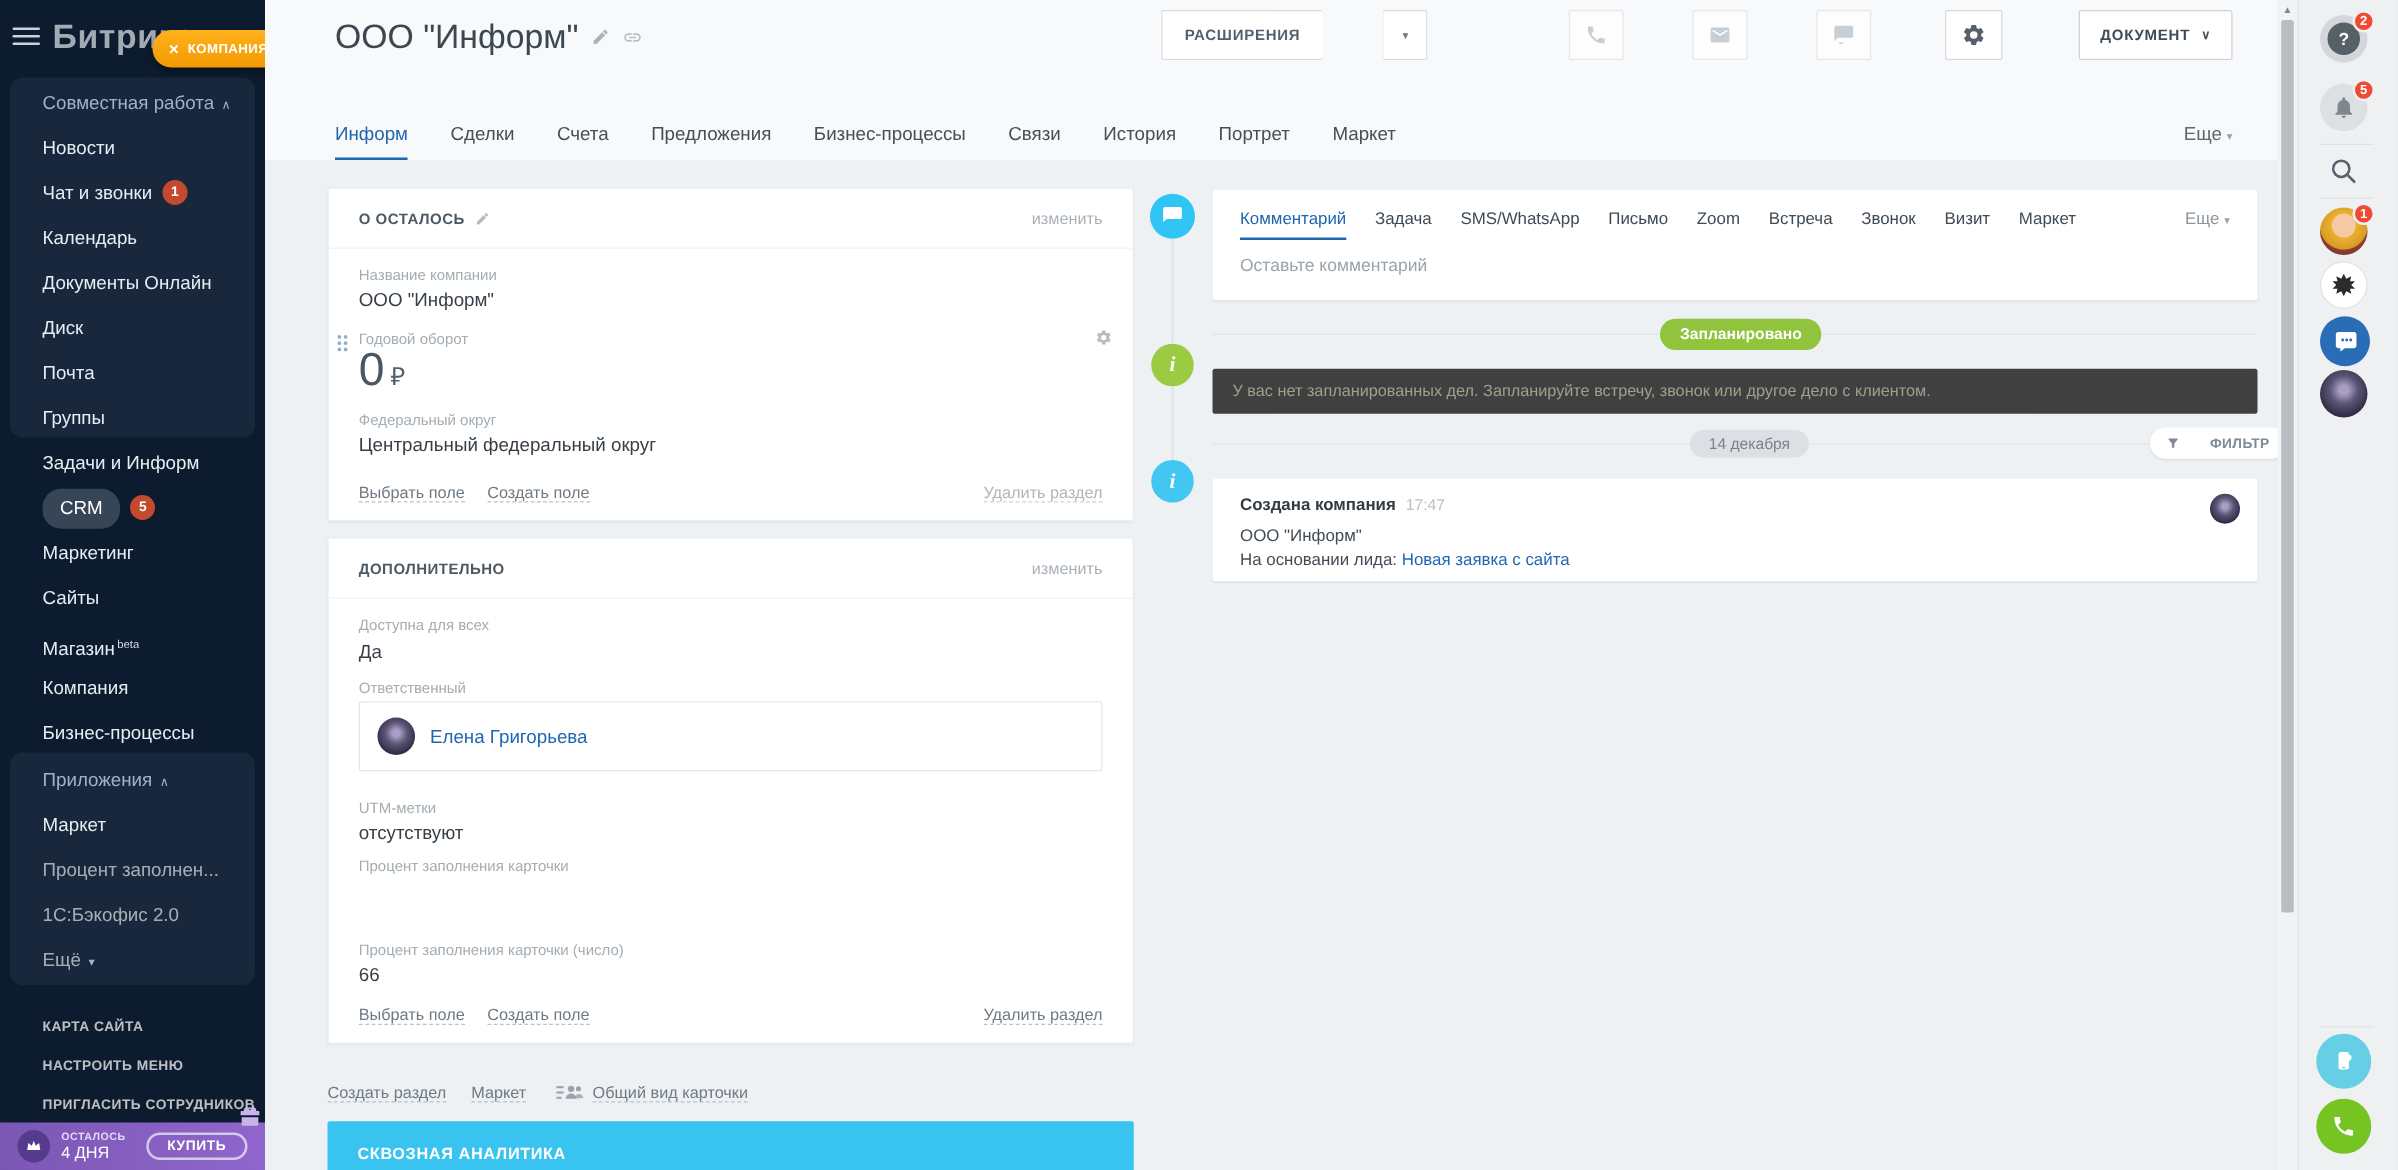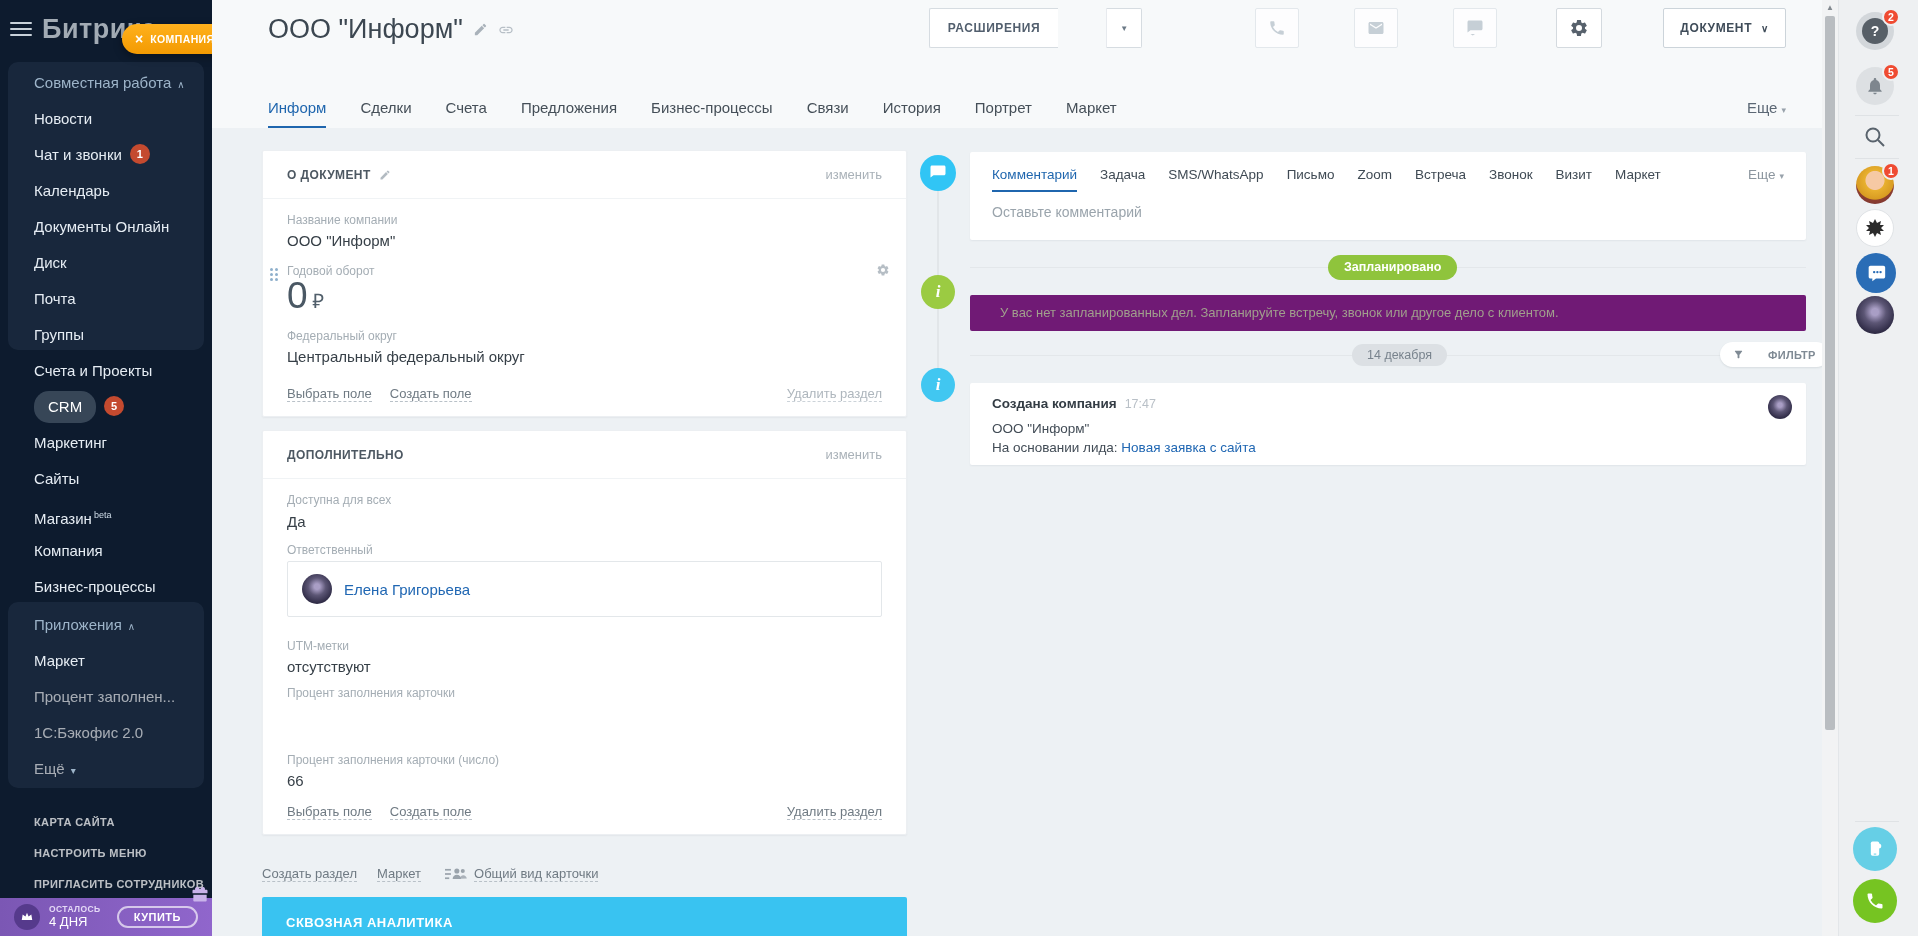--- a/index.html
+++ b/index.html
@@ -113,22 +113,22 @@
   .cbox{position:absolute;left:758px;top:24px;width:836px;height:88px;background:#fff;border-radius:2px;
         box-shadow:0 1px 2px rgba(60,70,80,.07);}
   .c-tabs{display:flex;align-items:flex-start;padding:15px 22px 0 22px;}
   .c-tab{font-size:13.5px;color:#3f4a54;margin-right:23px;padding-bottom:10px;cursor:pointer;white-space:nowrap;}
   .c-tab.active{color:#1f66ae;border-bottom:2px solid #1f66ae;padding-bottom:8px;}
   .c-tab-more{margin-left:auto;margin-right:0;color:#8b959e;}
   .c-placeholder{padding:12px 22px 0 22px;font-size:14px;color:#9aa4ac;cursor:text;}
   .tl-line{position:absolute;left:758px;width:836px;height:1px;background:#e3e7ea;}
   .planned-pill{position:absolute;left:1116px;top:127px;height:25px;line-height:25px;padding:0 16px;border-radius:13px;
                 background:#8fc43c;color:#fff;font-size:12.5px;font-weight:bold;}
-  .notice{position:absolute;left:758px;top:167px;width:836px;height:36px;background:#701a75;border-radius:2px;
-          line-height:36px;padding-left:30px;font-size:13px;color:#a19f8d;}
+  .notice{position:absolute;left:758px;top:167px;width:836px;height:36px;background:#404040;border-radius:2px;
+          line-height:36px;padding-left:16px;font-size:13px;color:#a19f8d;}
   .date-pill{position:absolute;left:1140px;top:216px;height:22px;line-height:22px;padding:0 15px;border-radius:11px;
              background:#dce0e4;color:#78838d;font-size:12.5px;}
   .filter-pill{position:absolute;left:1508px;top:214px;height:25px;border-radius:13px;background:#fff;
                box-shadow:0 1px 2px rgba(60,70,80,.12);display:flex;align-items:center;padding:0 13px;cursor:pointer;}
   .filter-pill span{font-size:11px;font-weight:bold;color:#7f8a94;letter-spacing:.3px;margin-left:24px;}
   .entry{position:absolute;left:758px;top:255px;width:836px;height:82px;background:#fff;border-radius:2px;
          box-shadow:0 1px 2px rgba(60,70,80,.07);}
   .entry .e-title{position:absolute;left:22px;top:13px;font-size:13.5px;font-weight:bold;color:#333c44;}
   .entry .e-time{font-weight:400;color:#b9c0c7;font-size:12.5px;margin-left:8px;}
   .entry .e-l1{position:absolute;left:22px;top:38px;font-size:13.5px;color:#424c56;}
@@ -176,21 +176,21 @@
     <div class="s-box b2"></div>
 
     <div class="s-item ghead" style="top:70px"><span>Совместная работа</span><span class="caret">∧</span></div>
     <div class="s-item" style="top:106px">Новости</div>
     <div class="s-item" style="top:142px"><span>Чат и звонки</span><span class="s-badge">1</span></div>
     <div class="s-item" style="top:178px">Календарь</div>
     <div class="s-item" style="top:214px">Документы Онлайн</div>
     <div class="s-item" style="top:250px">Диск</div>
     <div class="s-item" style="top:286px">Почта</div>
     <div class="s-item" style="top:322px">Группы</div>
-    <div class="s-item" style="top:358px">Счета и Проекты</div>
+    <div class="s-item" style="top:358px">Задачи и Информ</div>
     <div class="s-item" style="top:391px"><span class="crm-pill">CRM</span><span class="s-badge">5</span></div>
     <div class="s-item" style="top:430px">Маркетинг</div>
     <div class="s-item" style="top:466px">Сайты</div>
     <div class="s-item" style="top:502px"><span>Магазин</span><span class="s-sup">beta</span></div>
     <div class="s-item" style="top:538px">Компания</div>
     <div class="s-item" style="top:574px">Бизнес-процессы</div>
     <div class="s-item ghead" style="top:612px"><span>Приложения</span><span class="caret">∧</span></div>
     <div class="s-item" style="top:648px">Маркет</div>
     <div class="s-item dim" style="top:684px">Процент заполнен...</div>
     <div class="s-item dim" style="top:720px">1С:Бэкофис 2.0</div>
@@ -282,21 +282,21 @@
         <div class="tab">Портрет</div>
         <div class="tab">Маркет</div>
         <div class="tab tab-more"><span>Еще</span><span class="caret">▾</span></div>
       </div>
     </div>
 
     <div class="content">
 
       <div class="card" style="top:22px;height:267px;">
         <div class="card-head">
-          <span class="card-title">О ДОКУМЕНТ</span>
+          <span class="card-title">О ОСТАЛОСЬ</span>
           <span class="t-ic" style="margin-left:8px">
             <svg width="12" height="12" viewBox="0 0 24 24">
                 <path fill="#b3bbc2" d="M3 17.25V21h3.75L17.81 9.94l-3.75-3.75L3 17.25zM20.71 7.04a1 1 0 0 0 0-1.41l-2.34-2.34a1 1 0 0 0-1.41 0l-1.83 1.83 3.75 3.75 1.83-1.83z"></path>
               </svg>
           </span>
           <span class="edit-link">изменить</span>
         </div>
         <div class="f-label" style="top:62px">Название компании</div>
         <div class="f-value" style="top:81px">ООО "Информ"</div>
         <div class="drag-dots" style="top:117px">

